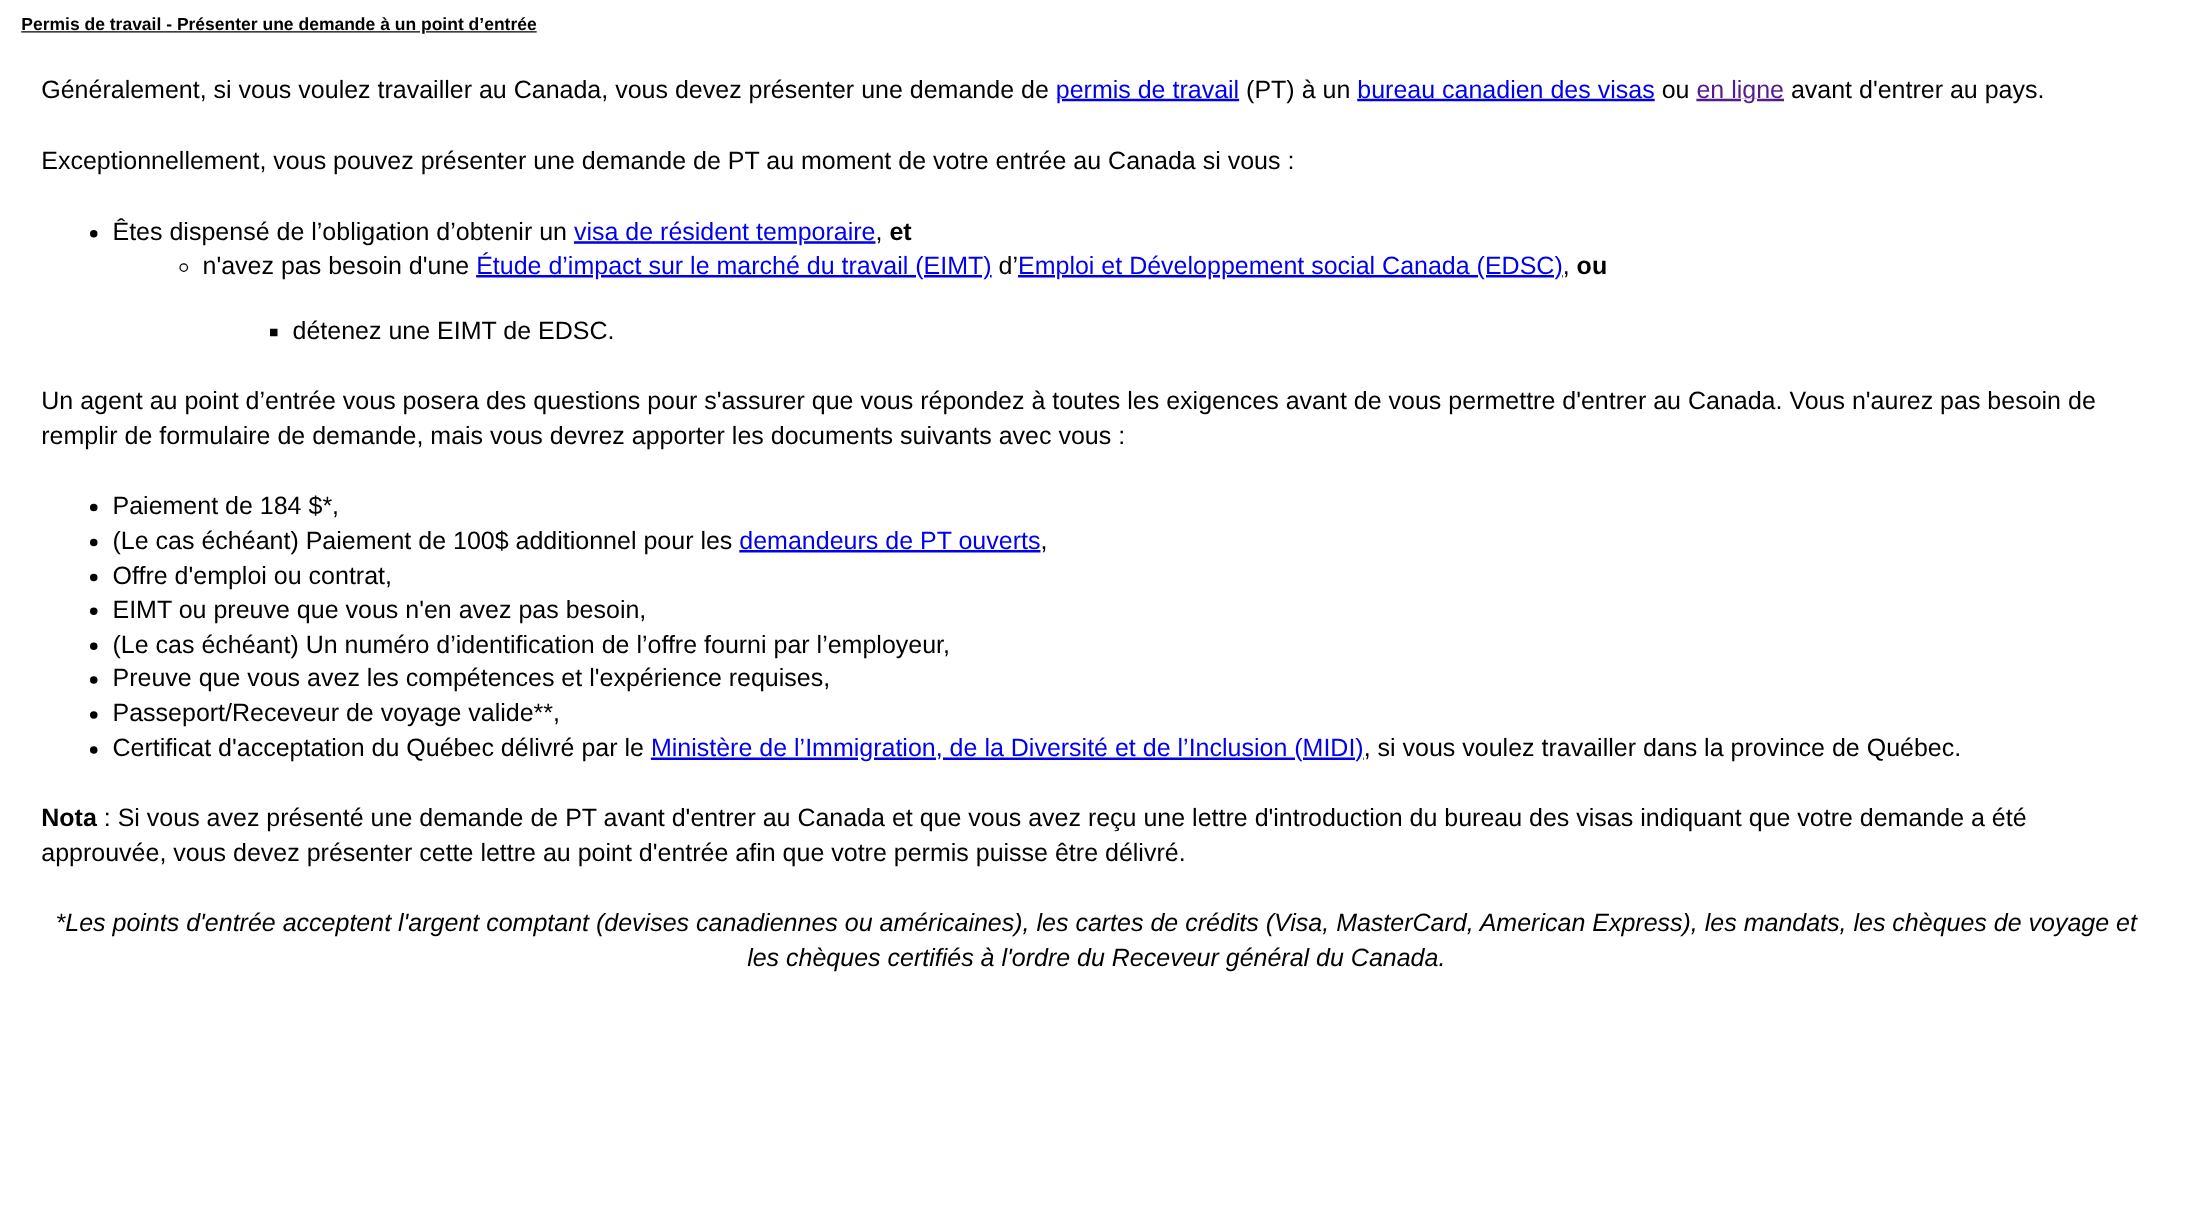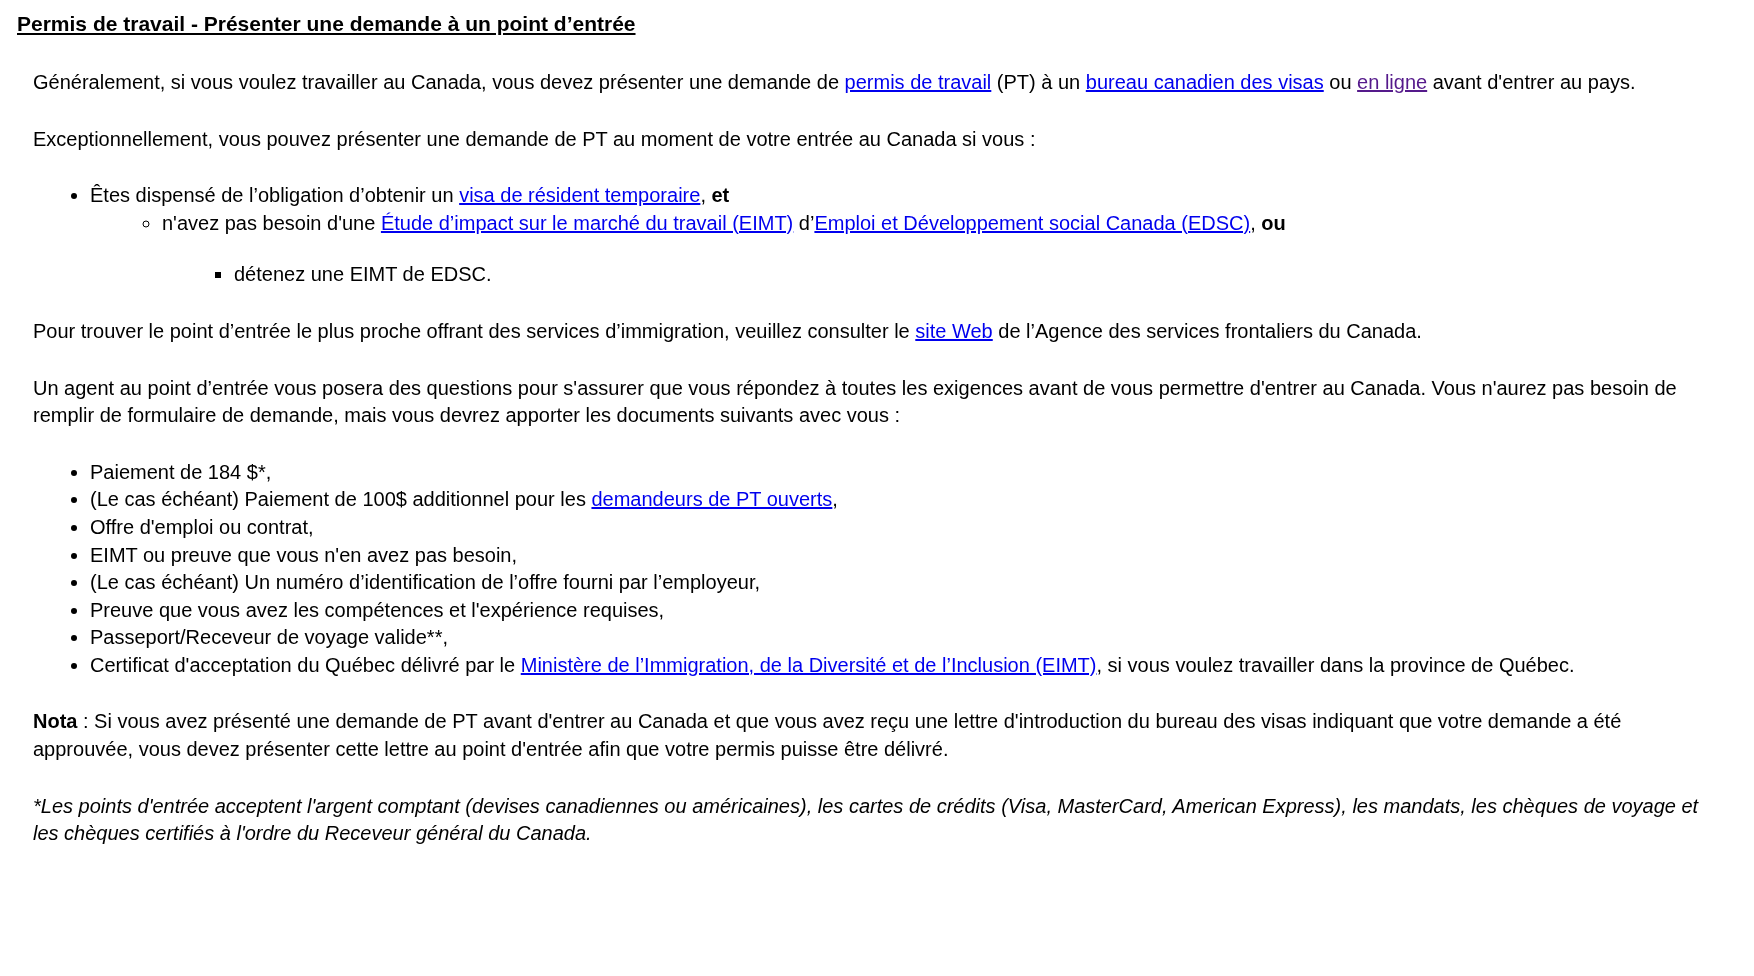--- a/index.html
+++ b/index.html
@@ -17,28 +17,28 @@
     box-sizing: border-box;
     width: 1754px;
     min-height: 976px;
     padding: 6px 17px 24px 17px;
     font-family: "Liberation Sans", "DejaVu Sans", sans-serif;
     font-size: 20px;
     line-height: 1.38;
     color: var(--text);
   }
   .title {
-    font-size: 21px;
+    font-size: 14px;
     font-weight: bold;
     text-decoration: underline;
     margin: 4px 0 30px 0;
     color: var(--text);
   }
   .para { margin: 29px 16px; }
-  .italic { font-style: italic; }
+  .italic { font-style: italic; text-align: center; }
   .bold { font-weight: bold; }
   ul.list {
     margin: 27px 0;
     padding-left: 73px;
     list-style-type: disc;
   }
   ul.list ul {
     margin: 0;
     padding-left: 72px;
     list-style-type: circle;
@@ -63,28 +63,27 @@
   <div>
       <p class="para"><span>Généralement, si vous voulez travailler au Canada, vous devez présenter une demande de </span><a href="#" class="link">permis de travail</a><span> (PT) à un </span><a href="#" class="link">bureau canadien des visas</a><span> ou </span><a href="#" class="link visited">en ligne</a><span> avant d'entrer au pays.</span></p>
       <p class="para"><span>Exceptionnellement, vous pouvez présenter une demande de PT au moment de votre entrée au Canada si vous :</span></p>
       <ul class="list">
         <li><span>Êtes dispensé de l’obligation d’obtenir un </span><a href="#" class="link">visa de résident temporaire</a><span>, </span><span class="bold">et</span><ul>
             <li><span>n'avez pas besoin d'une </span><a href="#" class="link">Étude d’impact sur le marché du travail (EIMT)</a><span> d’</span><a href="#" class="link">Emploi et Développement social Canada (EDSC)</a><span>, </span><span class="bold">ou</span><ul>
                 <li><span>détenez une EIMT de EDSC.</span></li>
               </ul></li>
           </ul></li>
       </ul>
-      <p class="para"><span>Pour trouver le point d’entrée le plus proche offrant des services d’immigration, veuillez consulter le </span><a href="#" class="link">site Web</a><span> de l’Agence des services frontaliers du Canada.</span></p>
       <p class="para"><span>Un agent au point d’entrée vous posera des questions pour s'assurer que vous répondez à toutes les exigences avant de vous permettre d'entrer au Canada. Vous n'aurez pas besoin de remplir de formulaire de demande, mais vous devrez apporter les documents suivants avec vous :</span></p>
       <ul class="list">
         <li><span>Paiement de 184 $*,</span></li>
         <li><span>(Le cas échéant) Paiement de 100$ additionnel pour les </span><a href="#" class="link">demandeurs de PT ouverts</a><span>,</span></li>
         <li><span>Offre d'emploi ou contrat,</span></li>
         <li><span>EIMT ou preuve que vous n'en avez pas besoin,</span></li>
         <li><span>(Le cas échéant) Un numéro d’identification de l’offre fourni par l’employeur,</span></li>
         <li><span>Preuve que vous avez les compétences et l'expérience requises,</span></li>
         <li><span>Passeport/Receveur de voyage valide**,</span></li>
-        <li><span>Certificat d'acceptation du Québec délivré par le </span><a href="#" class="link">Ministère de l’Immigration, de la Diversité et de l’Inclusion (EIMT)</a><span>, si vous voulez travailler dans la province de Québec.</span></li>
+        <li><span>Certificat d'acceptation du Québec délivré par le </span><a href="#" class="link">Ministère de l’Immigration, de la Diversité et de l’Inclusion (MIDI)</a><span>, si vous voulez travailler dans la province de Québec.</span></li>
       </ul>
       <p class="para"><span class="bold">Nota</span><span> : Si vous avez présenté une demande de PT avant d'entrer au Canada et que vous avez reçu une lettre d'introduction du bureau des visas indiquant que votre demande a été approuvée, vous devez présenter cette lettre au point d'entrée afin que votre permis puisse être délivré.</span></p>
       <p class="para italic"><span>*Les points d'entrée acceptent l'argent comptant (devises canadiennes ou américaines), les cartes de crédits (Visa, MasterCard, American Express), les mandats, les chèques de voyage et les chèques certifiés à l'ordre du Receveur général du Canada.</span></p>
     </div>
 </div>
 
 </body></html>

